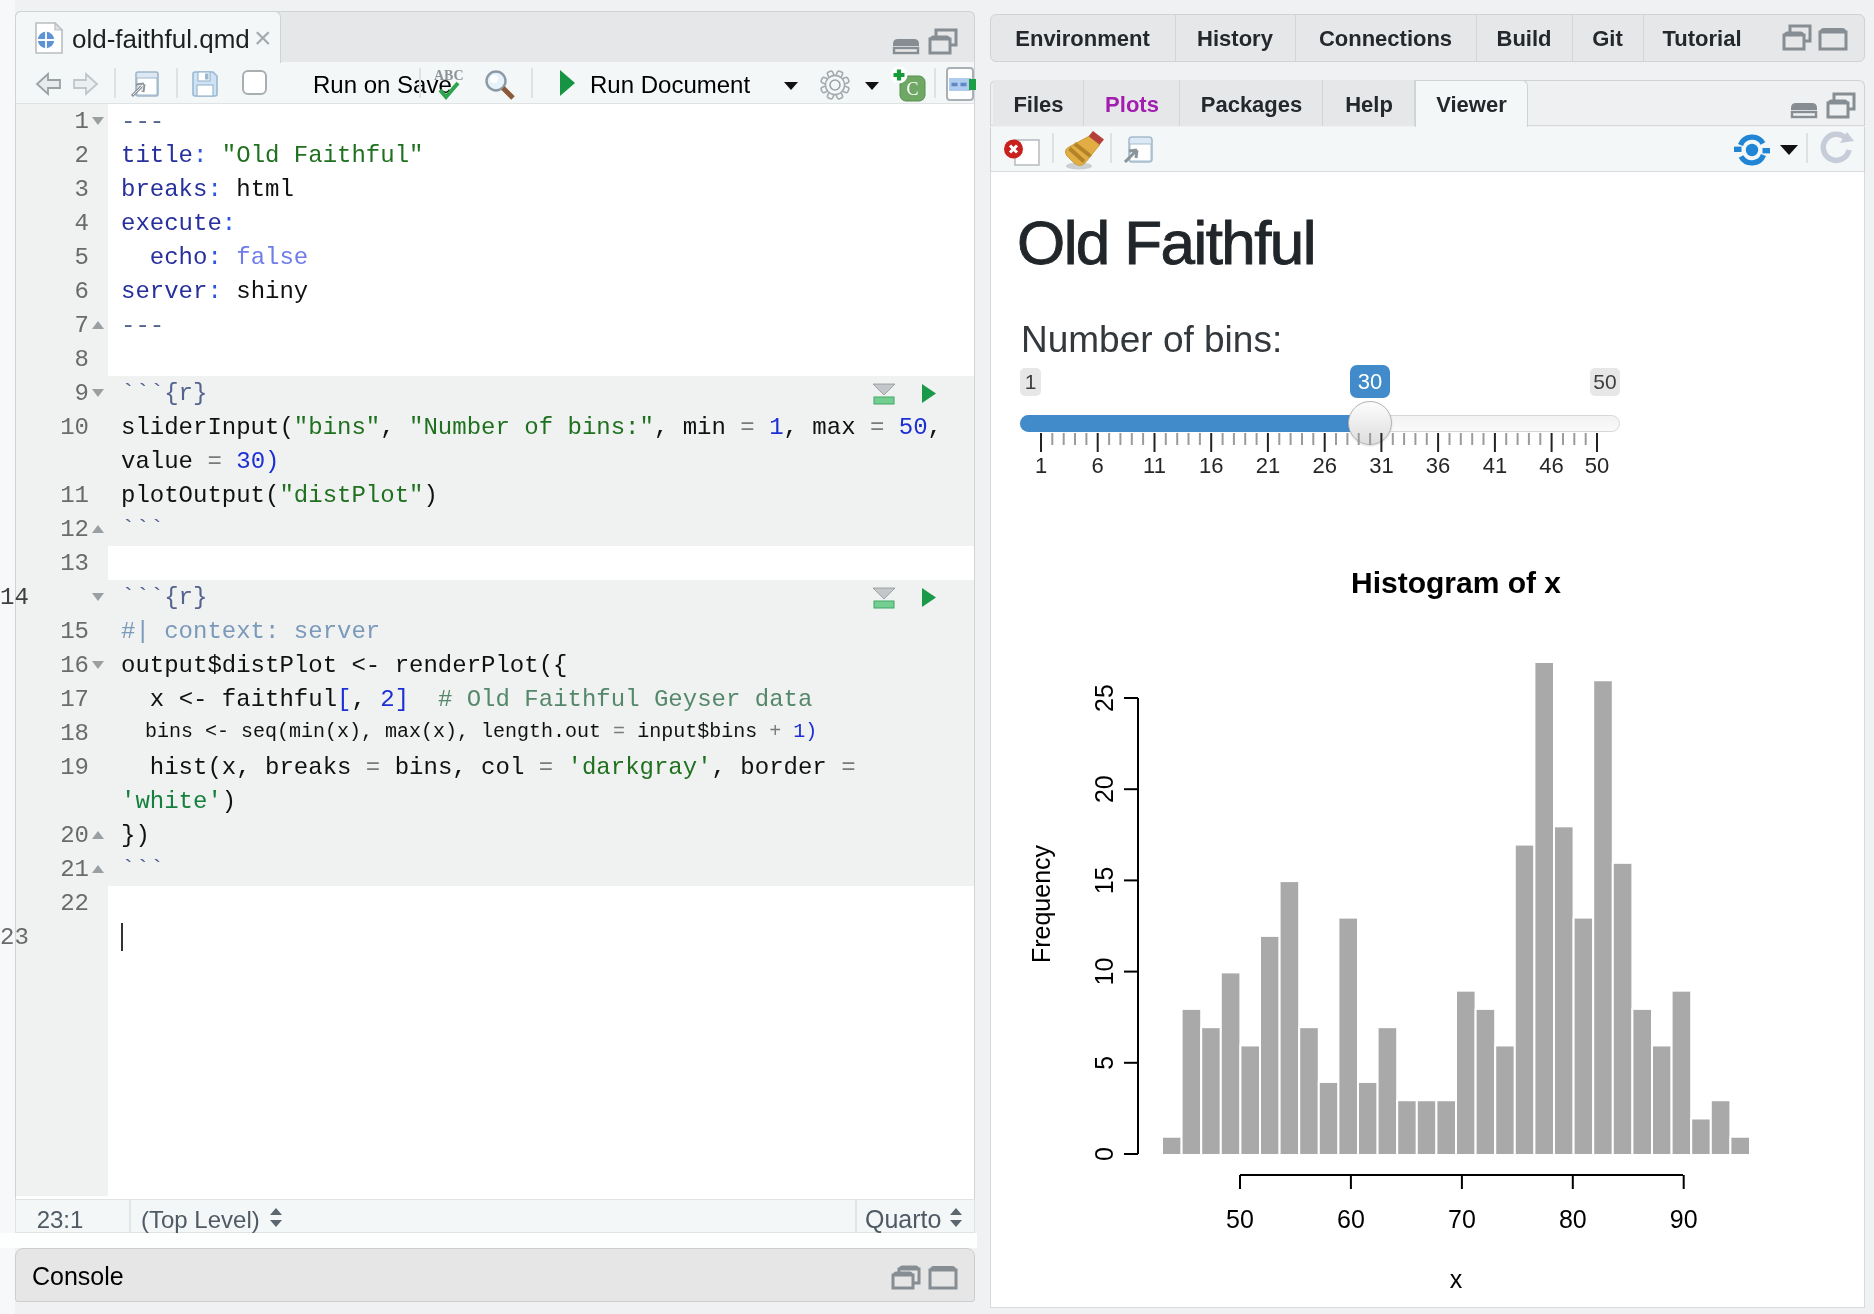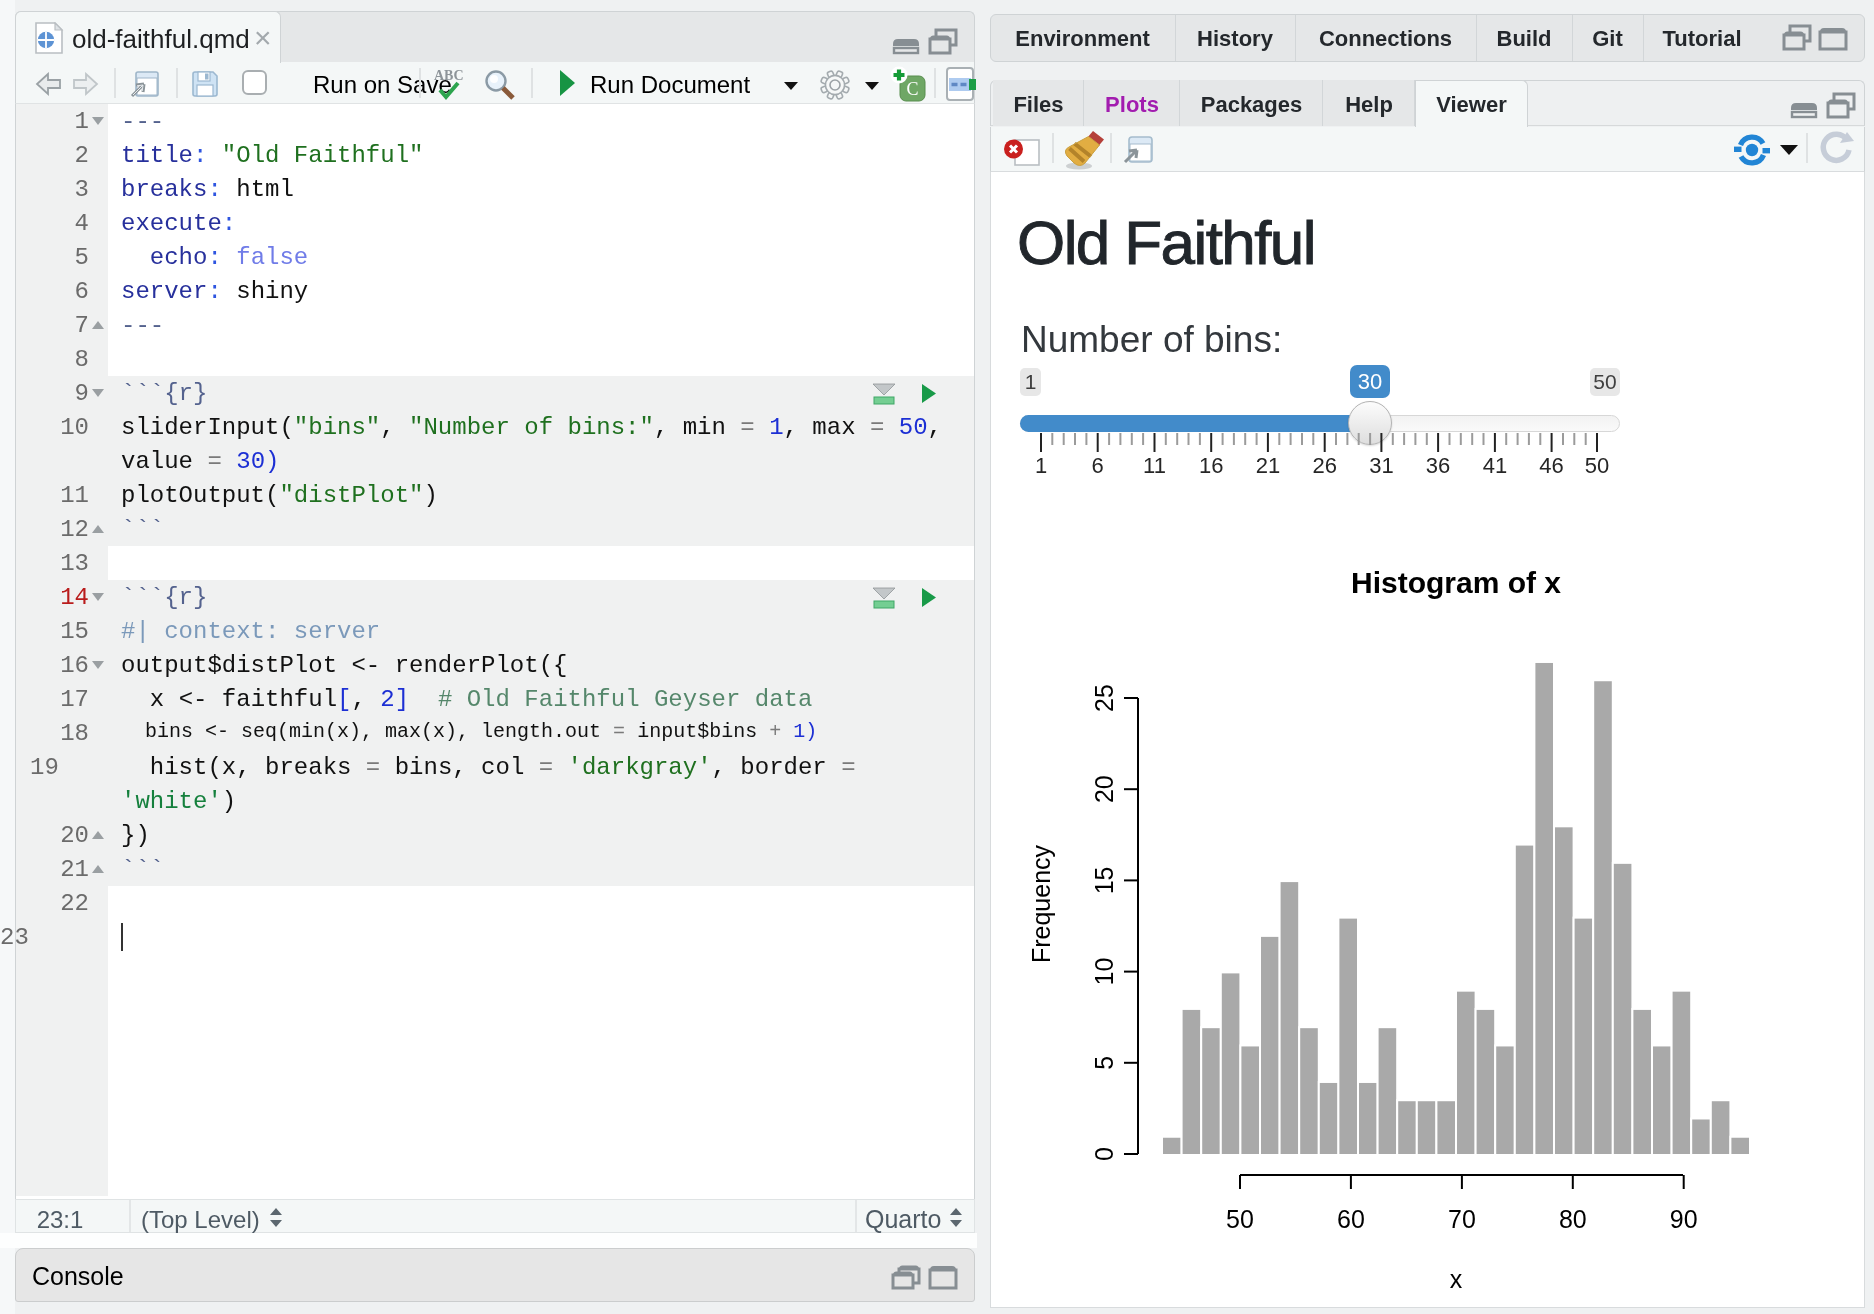--- a/index.html
+++ b/index.html
@@ -117,32 +117,32 @@
 <svg class="abs" style="left:91px;top:388px;" width="14" height="10" viewBox="0 0 14 10">
     <path d="M1 1 h12 l-6 8 z" fill="#9a9fa2"></path>
   </svg>
 <div class="abs mono" style="left:0;top:414px;width:89px;text-align:right;font-size:24px;color:#6b6b6b;">10</div>
 <div class="abs mono" style="left:0;top:482px;width:89px;text-align:right;font-size:24px;color:#6b6b6b;">11</div>
 <div class="abs mono" style="left:0;top:516px;width:89px;text-align:right;font-size:24px;color:#6b6b6b;">12</div>
 <svg class="abs" style="left:91px;top:524px;" width="14" height="10" viewBox="0 0 14 10">
     <path d="M1 9 h12 l-6 -8 z" fill="#9a9fa2"></path>
   </svg>
 <div class="abs mono" style="left:0;top:550px;width:89px;text-align:right;font-size:24px;color:#6b6b6b;">13</div>
-<div class="abs mono" style="left:0;top:584px;width:89px;text-align:right;font-size:24px;color:#b91c1c;">14</div>
+<div class="abs mono" style="left:0;top:584px;width:89px;text-align:left;font-size:24px;color:#404040;">14</div>
 <svg class="abs" style="left:91px;top:592px;" width="14" height="10" viewBox="0 0 14 10">
     <path d="M1 1 h12 l-6 8 z" fill="#9a9fa2"></path>
   </svg>
 <div class="abs mono" style="left:0;top:618px;width:89px;text-align:right;font-size:24px;color:#6b6b6b;">15</div>
 <div class="abs mono" style="left:0;top:652px;width:89px;text-align:right;font-size:24px;color:#6b6b6b;">16</div>
 <svg class="abs" style="left:91px;top:660px;" width="14" height="10" viewBox="0 0 14 10">
     <path d="M1 1 h12 l-6 8 z" fill="#9a9fa2"></path>
   </svg>
 <div class="abs mono" style="left:0;top:686px;width:89px;text-align:right;font-size:24px;color:#6b6b6b;">17</div>
 <div class="abs mono" style="left:0;top:720px;width:89px;text-align:right;font-size:24px;color:#6b6b6b;">18</div>
-<div class="abs mono" style="left:0;top:754px;width:89px;text-align:center;font-size:24px;color:#6b6b6b;">19</div>
+<div class="abs mono" style="left:0;top:754px;width:89px;text-align:right;font-size:24px;color:#6b6b6b;">19</div>
 <div class="abs mono" style="left:0;top:822px;width:89px;text-align:right;font-size:24px;color:#6b6b6b;">20</div>
 <svg class="abs" style="left:91px;top:830px;" width="14" height="10" viewBox="0 0 14 10">
     <path d="M1 9 h12 l-6 -8 z" fill="#9a9fa2"></path>
   </svg>
 <div class="abs mono" style="left:0;top:856px;width:89px;text-align:right;font-size:24px;color:#6b6b6b;">21</div>
 <svg class="abs" style="left:91px;top:864px;" width="14" height="10" viewBox="0 0 14 10">
     <path d="M1 9 h12 l-6 -8 z" fill="#9a9fa2"></path>
   </svg>
 <div class="abs mono" style="left:0;top:890px;width:89px;text-align:right;font-size:24px;color:#6b6b6b;">22</div>
 <div class="abs mono" style="left:0;top:924px;width:89px;text-align:left;font-size:24px;color:#6b6b6b;">23</div>

